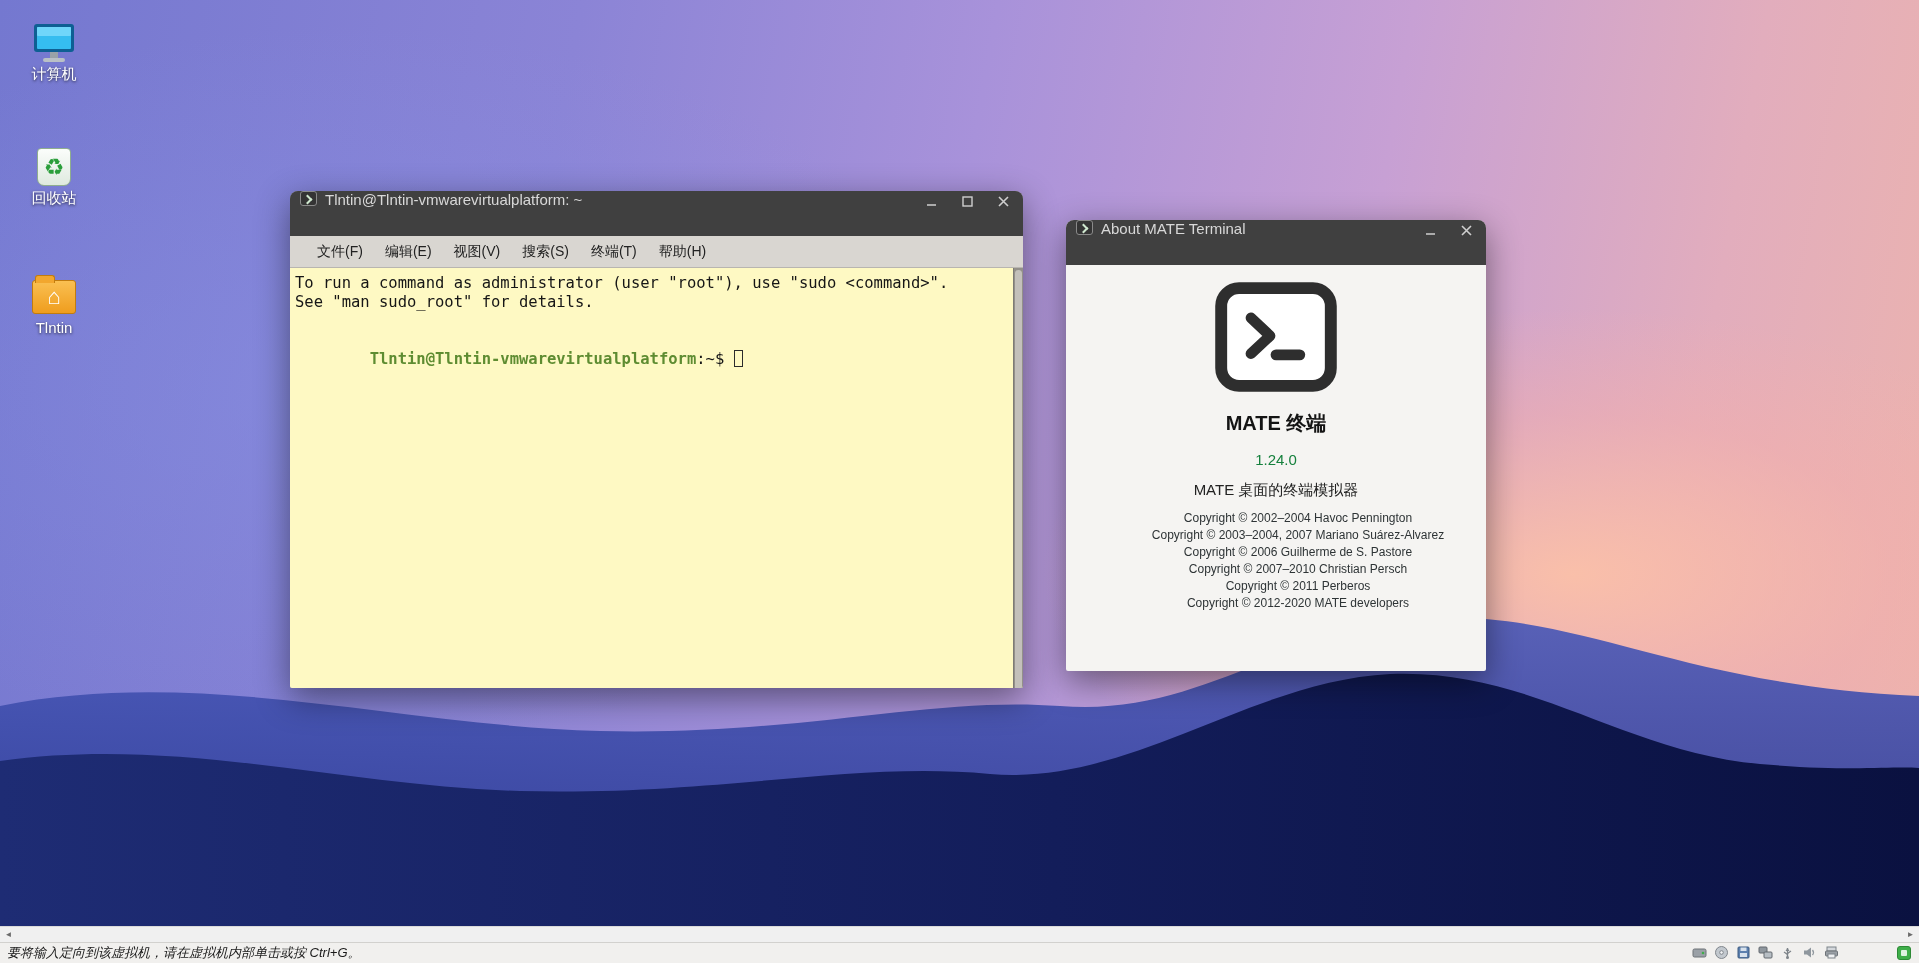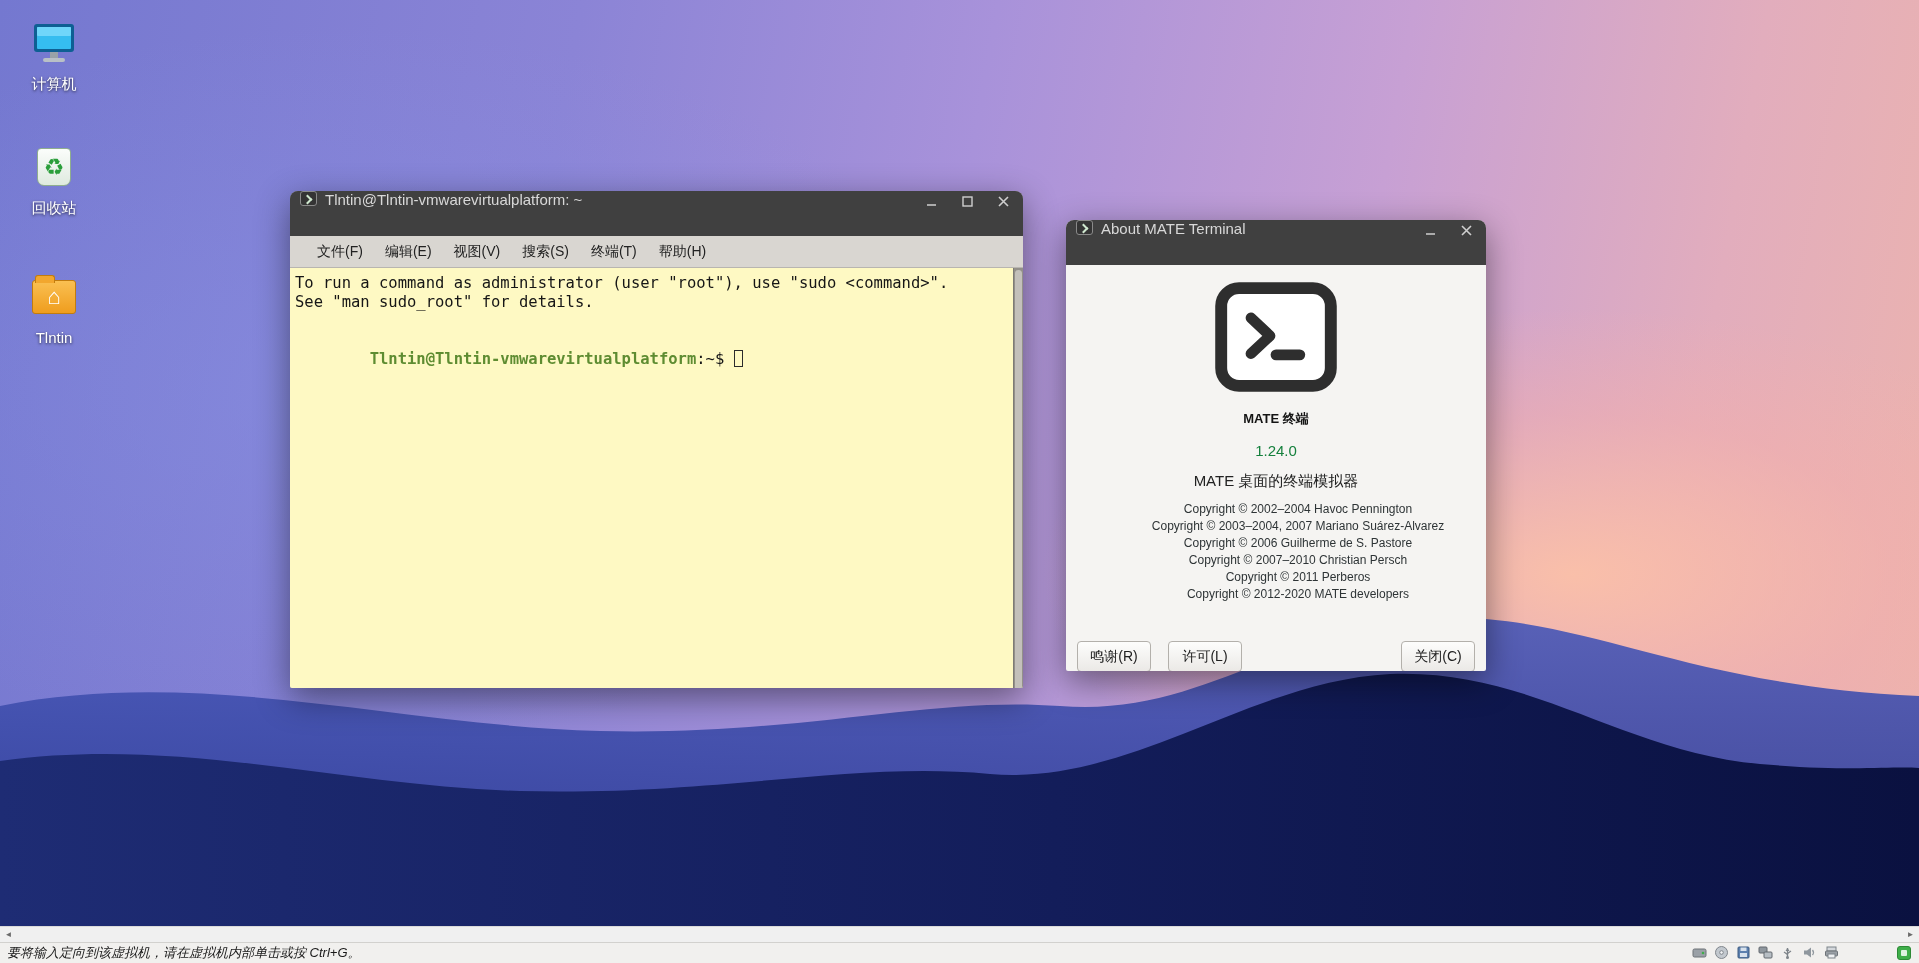--- a/index.html
+++ b/index.html
@@ -10,21 +10,21 @@
   .desktop {
     position:absolute; left:0; top:0; width:1919px; height:926px; overflow:hidden;
     background:
       radial-gradient(ellipse 760px 380px at 82% 62%, rgba(255,195,165,0.85) 0%, rgba(245,175,170,0.45) 42%, rgba(245,175,170,0) 70%),
       radial-gradient(ellipse 900px 520px at 18% 42%, rgba(135,145,228,0.5) 0%, rgba(135,145,228,0) 70%),
       linear-gradient(100deg, #7478d0 0%, #8b84d6 28%, #a892da 48%, #c7a0d4 68%, #e2adbd 85%, #edb4ac 100%);
   }
   .waves { position:absolute; left:0; bottom:0; width:1919px; height:380px; display:block; }
 
   
-  .desktop-icon { position:absolute; left:12px; width:84px; display:flex; flex-direction:column; align-items:center; gap:11px; cursor:default; }
+  .desktop-icon { position:absolute; left:12px; width:84px; display:flex; flex-direction:column; align-items:center; gap:1px; cursor:default; }
   .desktop-icon .icon-art { width:46px; height:42px; display:flex; align-items:center; justify-content:center; position:relative; }
   .desktop-icon .icon-label { color:#ffffff; font-size:15px; text-shadow:0 1px 3px rgba(0,0,0,0.75); white-space:nowrap; }
   .di-computer { top:22px; }
   .di-trash { top:146px; }
   .di-home { top:276px; }
   .trash-body { width:34px; height:38px; background:linear-gradient(#fbfdfb,#dfeadf); border:1px solid #8fae8f; border-radius:4px 4px 7px 7px; display:flex; align-items:center; justify-content:center; }
   .trash-glyph { color:#2a9e3a; font-size:23px; line-height:1; }
   .folder-shape { width:44px; height:34px; background:linear-gradient(#fac052,#ef9d1e); border:1px solid #c27c0e; border-radius:3px; position:relative; display:flex; align-items:center; justify-content:center; }
   .folder-shape:before { content:""; position:absolute; top:-6px; left:2px; width:18px; height:7px; background:#f2a72e; border:1px solid #c27c0e; border-bottom:none; border-radius:3px 3px 0 0; }
   .home-glyph { color:#ffffff; font-size:22px; font-weight:bold; line-height:1; position:relative; z-index:1; }
@@ -47,21 +47,21 @@
   .term-line { white-space:pre; }
   .prompt-user { color:#5e8c31; font-weight:bold; }
   .term-cursor { display:inline-block; width:9px; height:17px; border:1px solid #2b2b2b; vertical-align:-3px; margin-left:10px; }
   .term-scrollbar { position:absolute; right:0; top:0; bottom:0; width:10px; background:#93908a; border-left:1px solid #7e7b75; }
   .term-scroll-thumb { position:absolute; left:1px; right:1px; top:2px; bottom:2px; background:#c3c0ba; border-radius:4px; }
 
   
   .about-window { left:1066px; top:220px; width:420px; height:451px; z-index:30; background:#f5f4f2; }
   .about-body { position:relative; height:418px; text-align:center; }
   .about-logo { margin-top:16px; }
-  .about-appname { margin-top:13px; font-size:13px; font-weight:bold; color:#141414; }
+  .about-appname { margin-top:13px; font-size:20px; font-weight:bold; color:#141414; }
   .about-version { margin-top:14px; font-size:15px; color:#15803d; }
   .about-desc { margin-top:13px; font-size:15px; color:#222222; }
   .about-website { display:inline-block; margin-top:11px; font-size:15px; color:#2a76c9; text-decoration:underline; cursor:pointer; }
   .about-copyrights { margin-top:10px; font-size:12px; line-height:17px; color:#2e3436;padding-left:44px; }
   .about-buttons { position:absolute; left:11px; right:11px; bottom:11px; display:flex; gap:17px; }
   .gtk-btn { min-width:74px; height:31px; display:flex; align-items:center; justify-content:center; padding:0 12px;
     background:linear-gradient(#fdfdfc,#ebe9e6); border:1px solid #b3b0ab; border-radius:4px; font-size:14px; color:#202020; cursor:default; }
   .btn-close-about { margin-left:auto; }
 
   
@@ -202,25 +202,20 @@
 
       <div class="about-copyrights">
         <div>Copyright © 2002–2004 Havoc Pennington</div>
         <div>Copyright © 2003–2004, 2007 Mariano Suárez-Alvarez</div>
         <div>Copyright © 2006 Guilherme de S. Pastore</div>
         <div>Copyright © 2007–2010 Christian Persch</div>
         <div>Copyright © 2011 Perberos</div>
         <div>Copyright © 2012-2020 MATE developers</div>
       </div>
 
-      <div class="about-buttons">
-        <button class="gtk-btn">鸣谢(R)</button>
-        <button class="gtk-btn">许可(L)</button>
-        <button class="gtk-btn btn-close-about">关闭(C)</button>
-      </div>
     </div>
   </div>
 
 </div>
 
 <div class="h-scrollbar">
   <span class="scroll-arrow">◄</span>
   <span class="scroll-arrow">►</span>
 </div>
 

